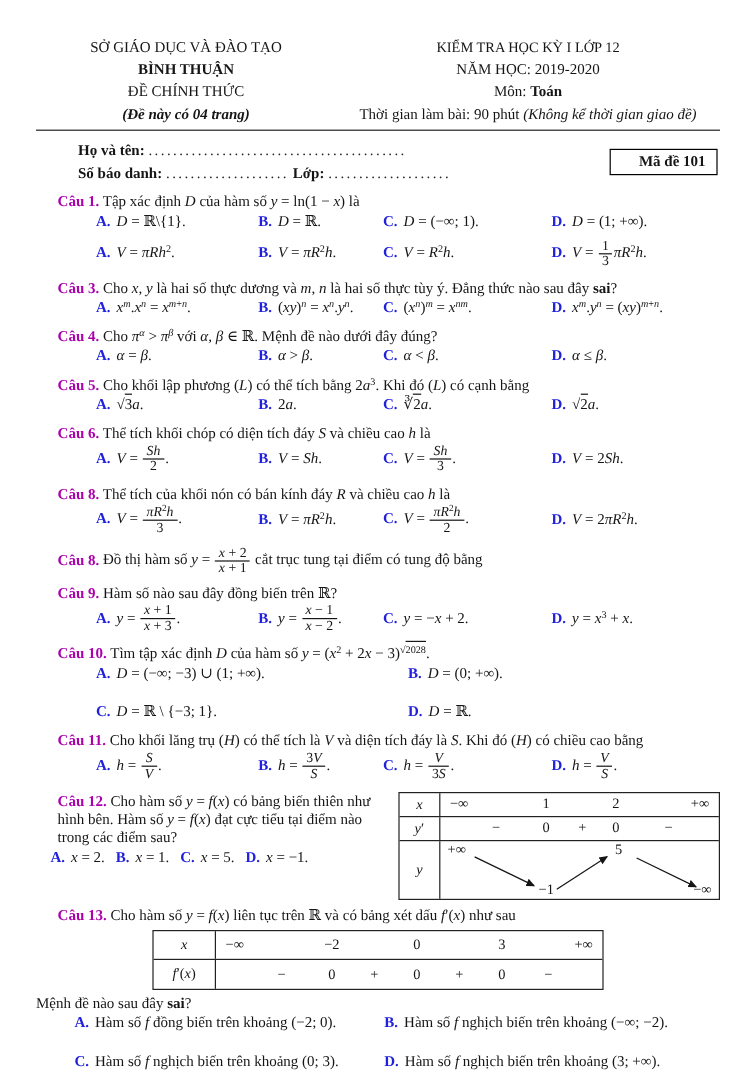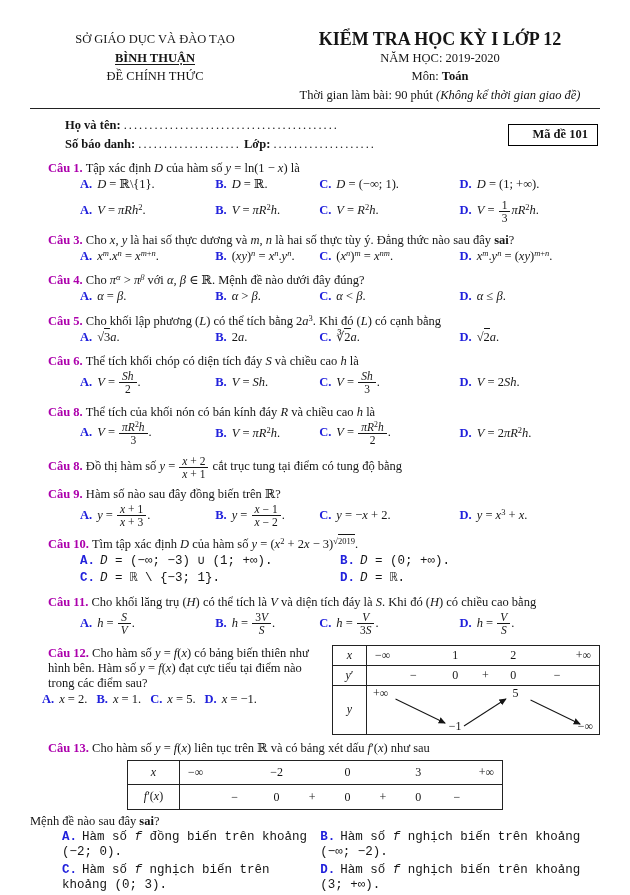--- a/index.html
+++ b/index.html
@@ -10,39 +10,39 @@
     padding:30px 30px 10px 30px;
     font-family:"Liberation Serif","DejaVu Serif","DejaVu Sans",serif;
     font-size:12.5px; color:#151515; line-height:1.22;
     display:flex; flex-direction:column;
   }
   
   .hdr{ display:flex; }
   .hdr-left{ width:250px; text-align:center; }
   .hdr-right{ flex:1; text-align:center; }
   .hline{ display:block; line-height:18.5px; }
-  .title{ font-weight:bold; font-size:18px; }
-  .u{ font-weight:bold; text-decoration:underline; text-underline-offset:2px; }
+  .title{ font-weight:normal; font-size:12px; }
+  .u{ font-weight:bold; text-underline-offset:2px; }
   .bi{ font-weight:bold; font-style:italic; }
   .it{ font-style:italic; }
   .bold{ font-weight:bold; }
   .rule{ border:0; border-top:1.2px solid #222; margin:4px 0 5px 0; }
   
   .student{ display:flex; align-items:center; padding-left:35px; margin:2px 0 3px 0; }
   .student .lines{ line-height:19px; }
   .dots{ letter-spacing:2px; color:#222; }
   .code-box{ margin-left:auto; margin-right:2px; border:1.6px solid #000; padding:2px 9px 3px 23px; font-weight:bold; white-space:nowrap; }
   
   .q{ margin:0 0 2px 0; }
   .qt{ margin:4px 0 1px 0; padding-left:18px; }
   .qlab{ color:var(--qc); font-weight:bold; }
   .ok{ color:var(--oc); font-weight:bold; margin-right:5px; }
   .opts{ padding-left:50px; margin:1px 0 3px 0; }
   .opts4{ display:grid; grid-template-columns:26% 20% 27% 27%; align-items:center; }
-  .opts2{ display:grid; grid-template-columns:50% 50%; row-gap:2px;font-family:Liberation Mono, monospace; }
+  .opts2{ display:grid; grid-template-columns:50% 50%; row-gap:17px; }
   .opts2.wide{ padding-left:32px; grid-template-columns:48% 52%; }
   .optsInline{ display:flex; gap:9px; padding-left:12px; flex-wrap:nowrap; white-space:nowrap; }
   .opt{ white-space:nowrap; }
   .opt.wrapok{ white-space:normal; }
   
   .mi{ font-style:italic; }
   sup{ font-size:0.68em; line-height:0; vertical-align:0.5em; }
   .fr{ display:inline-block; vertical-align:middle; text-align:center; font-size:0.92em; line-height:1.05; margin:0 1px; }
   .fr .fn{ display:block; border-bottom:1px solid #151515; padding:0 3px; }
   .fr .fd{ display:block; padding:0 3px; }
@@ -73,20 +73,21 @@
 </head>
 <body>
 
 <div class="page">
 
   <div class="hdr">
     <div class="hdr-left">
       <span class="hline">SỞ GIÁO DỤC VÀ ĐÀO TẠO</span>
       <span class="hline"><span class="u">BÌNH THUẬN</span></span>
       <span class="hline">ĐỀ CHÍNH THỨC</span>
+      <span class="hline"><span class="bi">(Đề này có 04 trang)</span></span>
     </div>
     <div class="hdr-right">
       <span class="hline title">KIỂM TRA HỌC KỲ I LỚP 12</span>
       <span class="hline">NĂM HỌC: 2019-2020</span>
       <span class="hline"><span>Môn:</span> <span class="bold">Toán</span></span>
       <span class="hline"><span>Thời gian làm bài: 90 phút</span> <span class="it">(Không kể thời gian giao đề)</span></span>
     </div>
   </div>
   <hr class="rule">
 
@@ -175,21 +176,21 @@
     <p class="qt"><b class="qlab">Câu 9.</b> <span>Hàm số nào sau đây đồng biến trên ℝ?</span></p>
     <div class="opts opts4">
       <span class="opt"><b class="ok">A.</b><span><span class="mi">y</span> = <span class="fr"><span class="fn"><span class="mi">x</span> + 1</span><span class="fd"><span class="mi">x</span> + 3</span></span>.</span></span>
       <span class="opt"><b class="ok">B.</b><span><span class="mi">y</span> = <span class="fr"><span class="fn"><span class="mi">x</span> − 1</span><span class="fd"><span class="mi">x</span> − 2</span></span>.</span></span>
       <span class="opt"><b class="ok">C.</b><span><span class="mi">y</span> = −<span class="mi">x</span> + 2.</span></span>
       <span class="opt"><b class="ok">D.</b><span><span class="mi">y</span> = <span class="mi">x</span><sup>3</sup> + <span class="mi">x</span>.</span></span>
     </div>
   </div>
 
   <div class="q">
-    <p class="qt"><b class="qlab">Câu 10.</b> <span>Tìm tập xác định <span class="mi">D</span> của hàm số <span class="mi">y</span> = (<span class="mi">x</span><sup>2</sup> + 2<span class="mi">x</span> − 3)<sup><span class="sq"><span class="rad">√</span><span class="ov">2019</span></span></sup>.</span></p>
+    <p class="qt"><b class="qlab">Câu 10.</b> <span>Tìm tập xác định <span class="mi">D</span> của hàm số <span class="mi">y</span> = (<span class="mi">x</span><sup>2</sup> + 2<span class="mi">x</span> − 3)<sup><span class="sq"><span class="rad">√</span><span class="ov">2028</span></span></sup>.</span></p>
     <div class="opts opts2">
       <span class="opt"><b class="ok">A.</b><span><span class="mi">D</span> = (−∞; −3) ∪ (1; +∞).</span></span>
       <span class="opt"><b class="ok">B.</b><span><span class="mi">D</span> = (0; +∞).</span></span>
       <span class="opt"><b class="ok">C.</b><span><span class="mi">D</span> = ℝ \ {−3; 1}.</span></span>
       <span class="opt"><b class="ok">D.</b><span><span class="mi">D</span> = ℝ.</span></span>
     </div>
   </div>
 
   <div class="q">
     <p class="qt"><b class="qlab">Câu 11.</b> <span>Cho khối lăng trụ (<span class="mi">H</span>) có thể tích là <span class="mi">V</span> và diện tích đáy là <span class="mi">S</span>. Khi đó (<span class="mi">H</span>) có chiều cao bằng</span></p>

